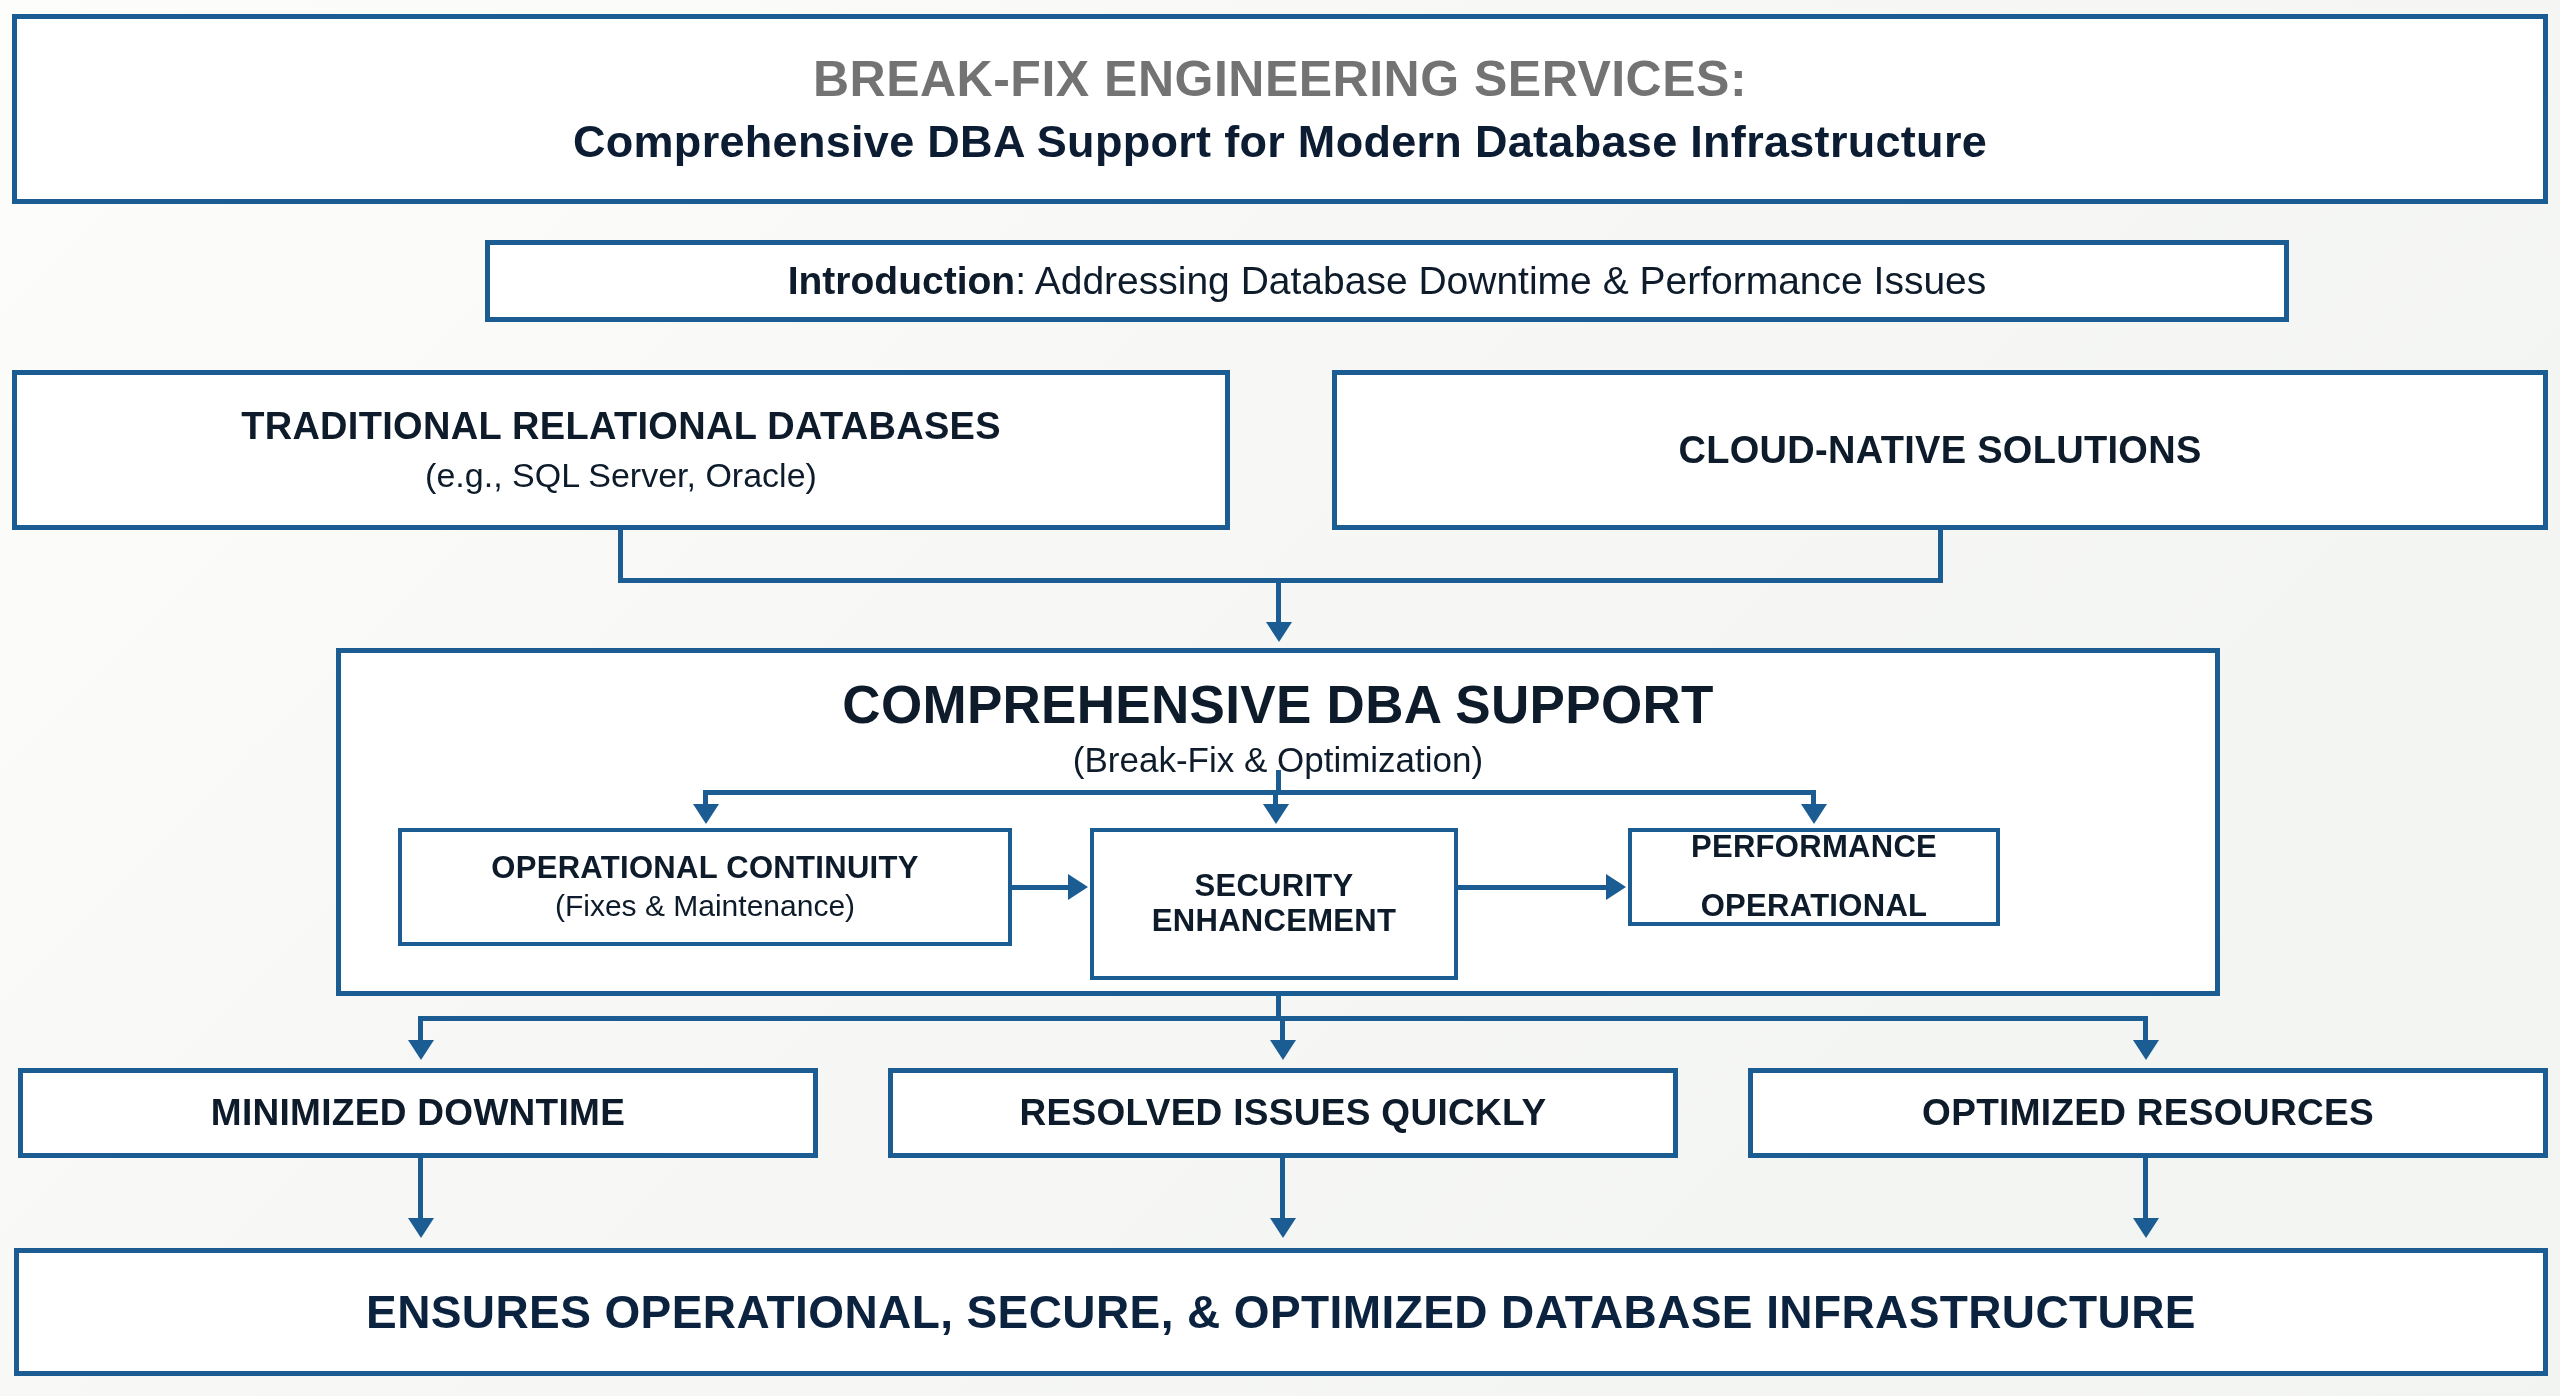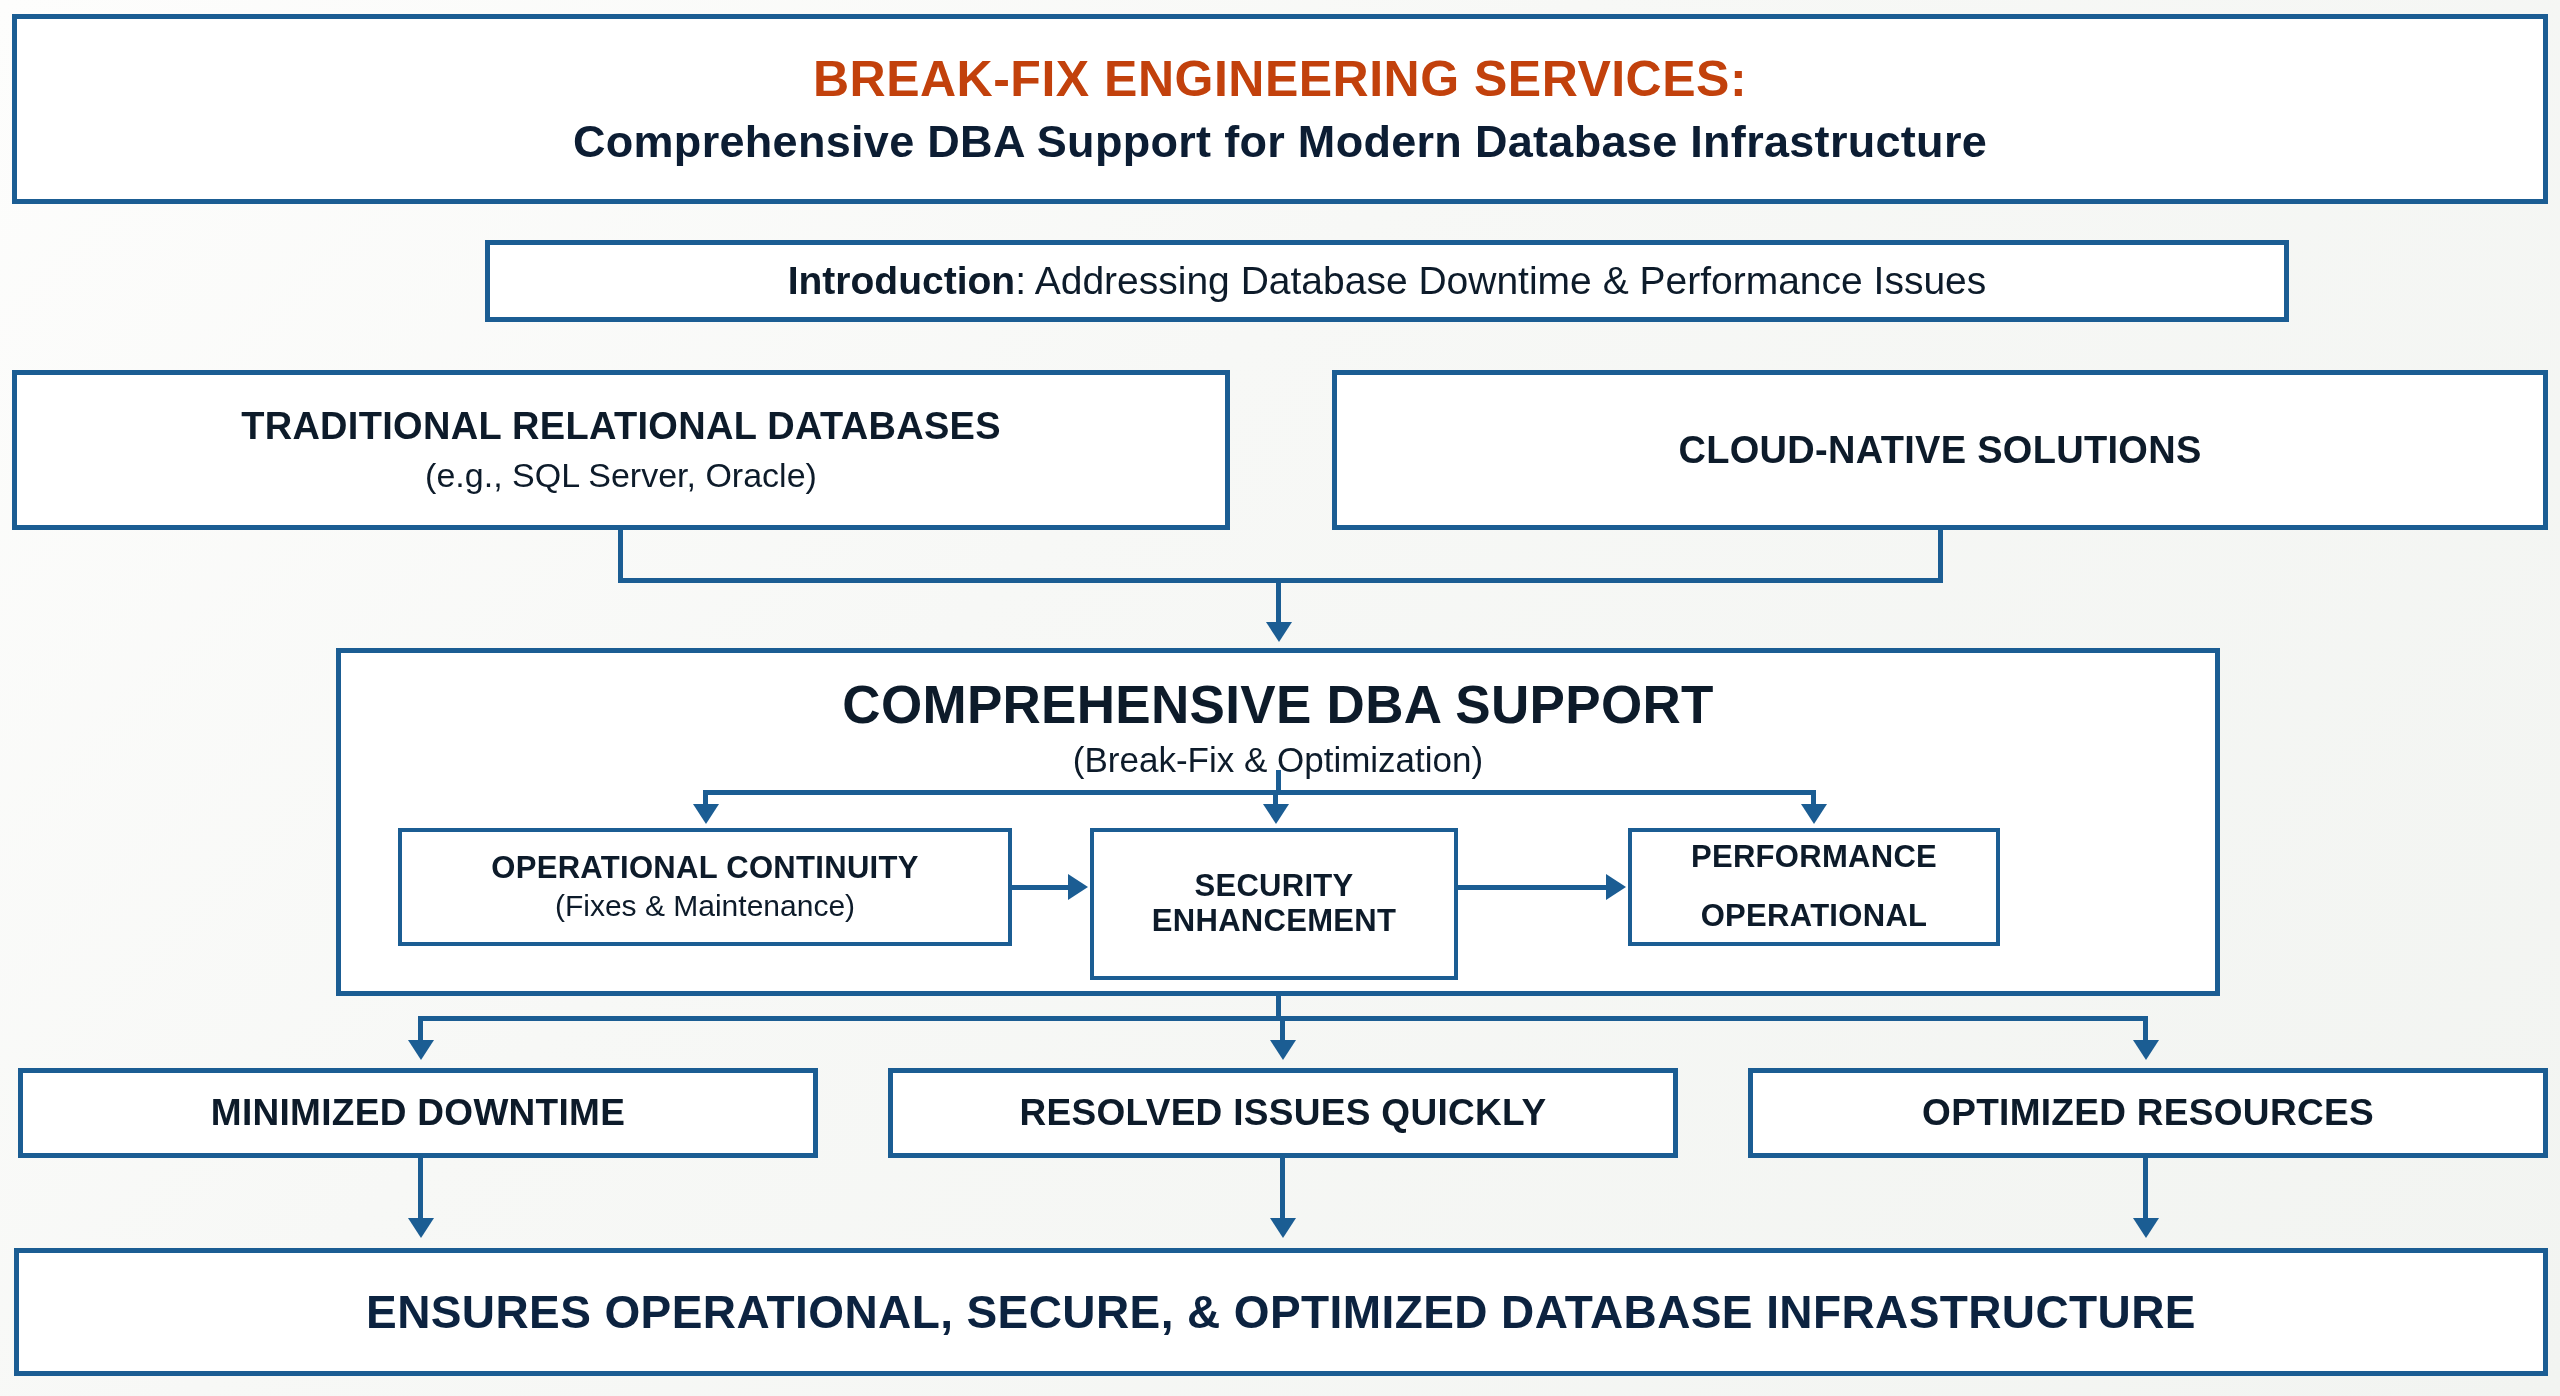--- a/index.html
+++ b/index.html
@@ -35,21 +35,21 @@
     letter-spacing: 0.3px;
     line-height: 1.12;
   }
   .line-sub {
     font-weight: normal;
     line-height: 1.15;
   }
   
   #title-box { left: 12px; top: 14px; width: 2536px; height: 190px; }
   #title-line1 {
-    color: #c2410c;
+    color: #737373;
     font-size: 50px;
     font-weight: bold;
     letter-spacing: 0.5px;
   }
   #title-line2 {
     color: #0c1d33;
     font-size: 45px;
     font-weight: bold;
     margin-top: 10px;
   }
@@ -70,21 +70,21 @@
   #dba-box {
     left: 336px; top: 648px; width: 1884px; height: 348px;
     justify-content: flex-start;
     padding-top: 22px;
   }
   #dba-main { font-size: 53px; }
   #dba-sub { font-size: 35px; margin-top: 6px; }
   
   #op-box { left: 398px; top: 828px; width: 614px; height: 118px; }
   #sec-box { left: 1090px; top: 828px; width: 368px; height: 152px; }
-  #perf-box { left: 1628px; top: 828px; width: 372px; height: 118px; gap: 24px; }
+  #perf-box { left: 1628px; top: 828px; width: 372px; height: 98px; gap: 24px; }
   .inner-main { font-size: 31px; }
   .inner-sub { font-size: 30px; margin-top: 3px; }
   
   #out1-box { left: 18px; top: 1068px; width: 800px; height: 90px; }
   #out2-box { left: 888px; top: 1068px; width: 790px; height: 90px; }
   #out3-box { left: 1748px; top: 1068px; width: 800px; height: 90px; }
   .out-main { font-size: 37px; }
   
   #final-box { left: 14px; top: 1248px; width: 2534px; height: 128px; }
   #final-text {

